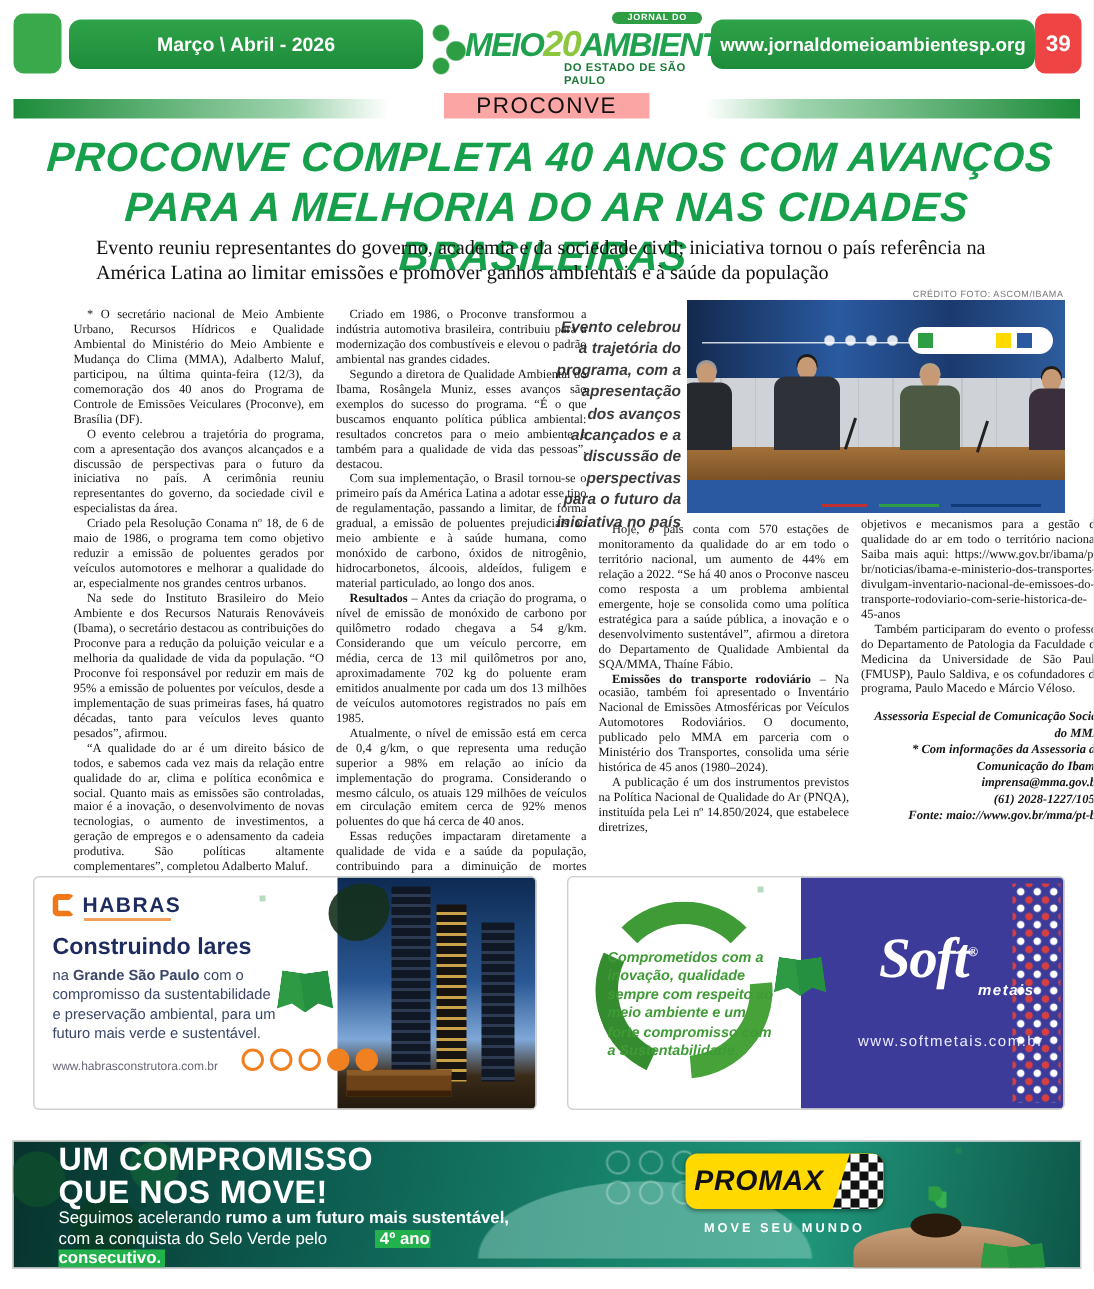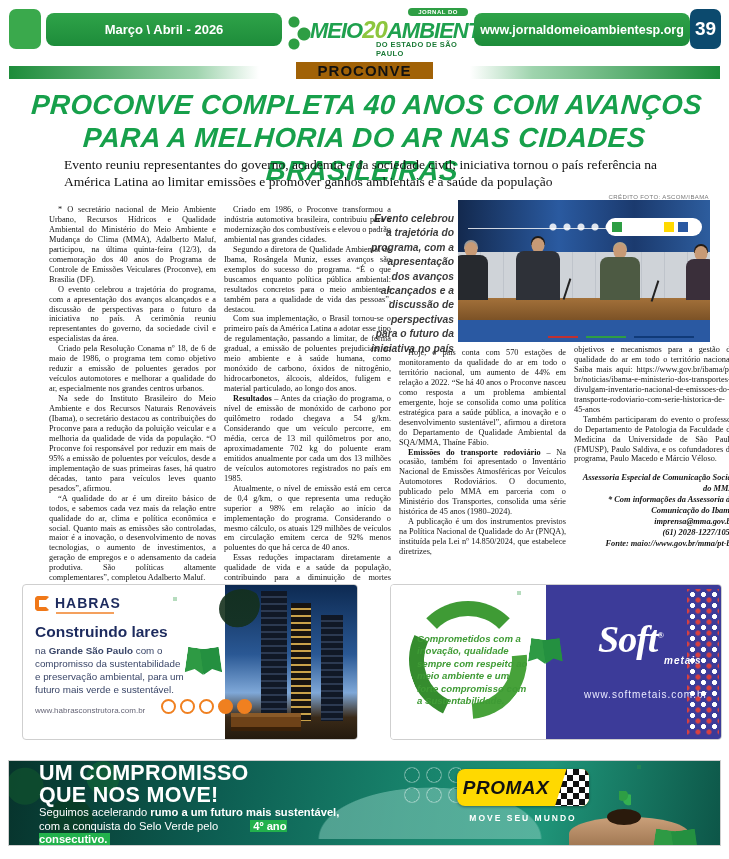--- a/index.html
+++ b/index.html
@@ -7,40 +7,40 @@
   .page { position:relative; width:729px; height:859px; background:#ffffff;
           font-family:"Liberation Sans", sans-serif; overflow:hidden; margin:0 auto; }
 
   
   .hdr-sq { position:absolute; top:9px; left:9px; width:32px; height:40px; border-radius:7px; background:#3aa94c; }
   .hdr-bar { position:absolute; top:13px; height:33px; border-radius:8px;
              background:linear-gradient(180deg,#2fa349,#1d8c3a); color:#fff; font-weight:bold;
              display:flex; align-items:center; justify-content:center; font-size:13px; }
   .hdr-date { left:46px; width:236px; }
   .hdr-url  { left:474px; width:216px; font-size:12.5px; }
-  .hdr-pg  { position:absolute; top:9px; right:8px; width:31px; height:40px; border-radius:7px; background:#0c4a6e;
-             color:#fff; font-weight:bold; font-size:19px; display:flex; align-items:center; justify-content:center; }
+  .hdr-pg  { position:absolute; top:9px; right:8px; width:31px; height:40px; border-radius:7px; background:#ef4444;
+             color:#fff; font-weight:bold; font-size:15px; display:flex; align-items:center; justify-content:center; }
   .logo { position:absolute; top:10px; left:288px; width:182px; height:44px; }
   .logo .jd { position:absolute; top:-2px; right:2px; background:#2e9e44; color:#fff; font-size:6px; font-weight:bold;
               padding:1px 10px; border-radius:4px; letter-spacing:.5px; }
   .logo .main { position:absolute; top:6px; left:22px; font-weight:900; font-style:italic; font-size:22px;
                 color:#1fa14e; letter-spacing:-1px; white-space:nowrap; }
   .logo .main .num { color:#8dc63f; font-size:24px; }
   .logo .sub { position:absolute; top:30px; left:88px; font-size:7.5px; font-weight:bold; color:#1b7a37; letter-spacing:.4px; }
   .logo .trees { position:absolute; top:4px; left:0; width:24px; height:38px;
                  background:radial-gradient(circle at 6px 8px,#2e9e44 5px,transparent 6px),
                             radial-gradient(circle at 16px 20px,#2e9e44 6px,transparent 7px),
                             radial-gradient(circle at 6px 30px,#2e9e44 5px,transparent 6px); }
 
   
   .sec { position:absolute; top:62px; left:0; width:729px; height:20px; text-align:center; }
   .sec .bar { position:absolute; top:4px; width:250px; height:13px; }
   .sec .bar.l { left:9px;  background:linear-gradient(90deg,#1d8c3a,#9fd4ae 75%,#ffffff); }
   .sec .bar.r { right:9px; background:linear-gradient(270deg,#1d8c3a,#9fd4ae 75%,#ffffff); }
-  .sec .lbl { position:relative; display:inline-block; font-weight:700; font-size:15px; letter-spacing:1px; color:#111; background:#a16207; padding:0 22px; }
+  .sec .lbl { position:relative; display:inline-block; font-weight:400; font-size:15px; letter-spacing:1px; color:#111; background:#fca5a5; padding:0 22px; }
 
   
   .headline { position:absolute; top:88px; left:0; width:729px; text-align:center;
               font-weight:900; font-style:italic; font-size:27.5px; line-height:1.2; color:#17a04b;
               letter-spacing:.5px; transform:skewX(-4deg); }
   .deck { position:absolute; top:157px; left:64px; width:600px; text-align:left;
           font-family:"Liberation Serif", serif; font-size:13.5px; line-height:1.25; color:#111; }
   .credit { position:absolute; top:194px; right:20px; font-size:6px; color:#777; letter-spacing:.4px; }
 
   
@@ -76,21 +76,21 @@
   .photo .front i { position:absolute; bottom:4px; height:2px; }
   .person { position:absolute; }
   .person .head { position:absolute; left:50%; transform:translateX(-50%); top:0; width:13px; height:15px; border-radius:50%; background:#c79a76; }
   .person .hair { position:absolute; left:50%; transform:translateX(-50%); top:-2px; width:14px; height:9px; border-radius:7px 7px 0 0; }
   .person .body { position:absolute; left:0; right:0; top:13px; bottom:0; border-radius:8px 8px 0 0; }
   .mic { position:absolute; width:1.5px; height:22px; background:#222; transform:rotate(18deg); }
 
   
   .ad1 { position:absolute; top:584px; height:156px; background:#fff; border:1px solid #cfcfcf; border-radius:4px; overflow:hidden; }
   .habras { left:22px; width:336px; }
-  .soft { left:390px; width:332px; }
+  .soft { left:378px; width:332px; }
 
   .hb-logo { position:absolute; top:10px; left:12px; display:flex; align-items:center; gap:5px; }
   .hb-mark { width:15px; height:15px; border:4px solid #f07818; border-radius:4px; border-right-color:transparent; }
   .hb-name { font-weight:900; font-size:14px; color:#1d2b5e; letter-spacing:1px; }
   .hb-tag { position:absolute; top:27px; left:33px; width:58px; height:2px; background:#f07818; opacity:.7; }
   .hb-head { position:absolute; top:38px; left:12px; font-weight:900; font-size:15.5px; color:#1d2b5e; }
   .hb-body { position:absolute; top:60px; left:12px; width:152px; font-size:9.8px; line-height:1.32; color:#3a4668; }
   .hb-url { position:absolute; top:121px; left:12px; font-size:8px; color:#667;text-align:center; }
   .hb-dots { position:absolute; top:114px; left:138px; display:flex; gap:4px; z-index:4; }
   .hb-dots i { width:15px; height:15px; border-radius:50%; border:2.5px solid #f08020; background:transparent; }

